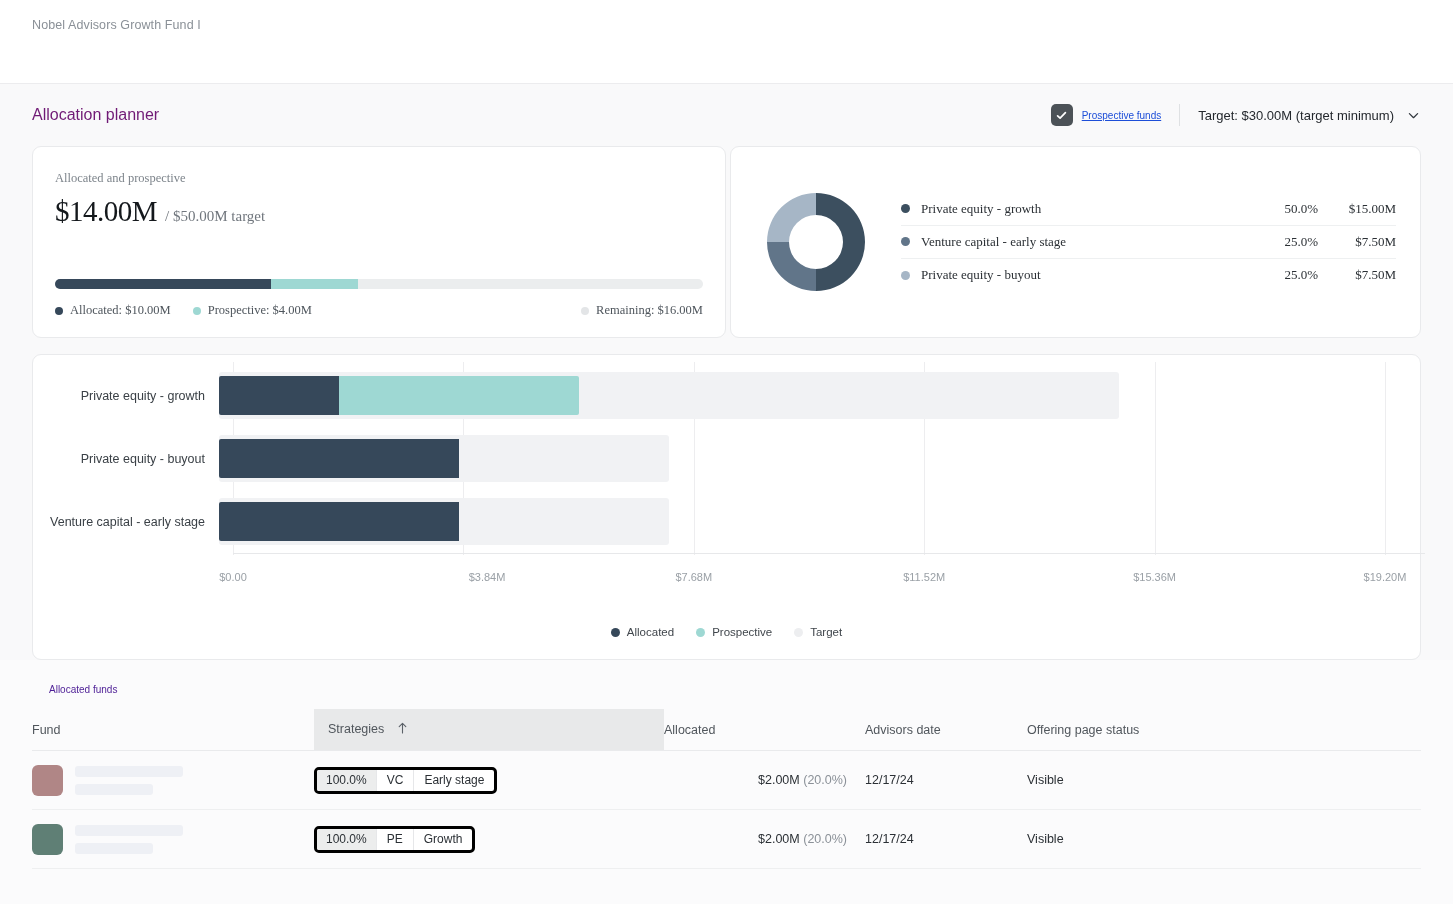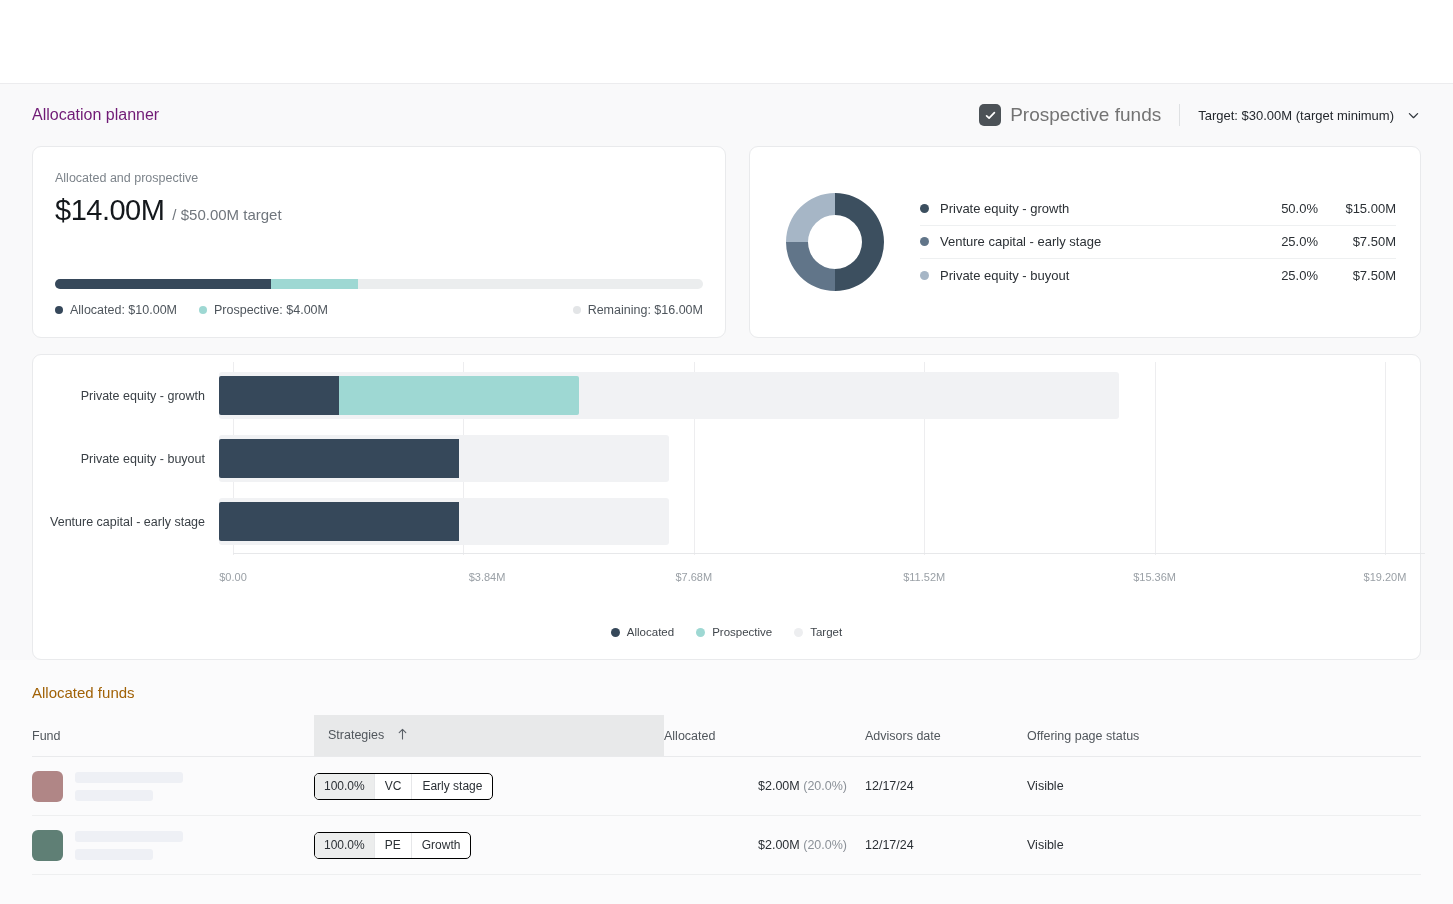--- a/index.html
+++ b/index.html
@@ -63,22 +63,23 @@
   .checkbox {
     width: 22px; height: 22px;
     border-radius: 5px;
     background: #4c5257;
     display: flex;
     align-items: center;
     justify-content: center;
   }
   .checkbox svg { display: block; }
   .checkbox-label {
-    font-size: 19px;
-    color: #737373;
+    font-size: 10px;
+    color: #1d4ed8;
+    text-decoration: underline;
   }
   .divider-v {
     width: 1px; height: 22px;
     background: #dfe1e3;
     margin: 0 18px;
   }
   .target-select {
     display: flex;
     align-items: center;
     gap: 12px;
@@ -91,22 +92,23 @@
   .chev { display: block; }
 
   
   .card {
     background: #ffffff;
     border: 1px solid #e9eaec;
     border-radius: 9px;
   }
   .top-row {
     display: flex;
-    gap: 23px;
+    gap: 4px;
     height: 192px;
+    font-family: Liberation Serif, serif;
   }
   .card-summary {
     width: 694px;
     padding: 24px 22px 0 22px;
     position: relative;
   }
   .summary-caption {
     font-size: 12.5px;
     color: #7d848b;
   }
@@ -251,23 +253,24 @@
   .bl-item { display: flex; align-items: center; gap: 7px; }
   .bl-dot { width: 9px; height: 9px; border-radius: 50%; }
 
   
   .table-section {
     padding: 0 32px;
     background: #fbfbfc;
     height: 244px;
   }
   .table-title {
-    font-size: 15px;
-    color: #a16207;
+    font-size: 10px;
+    color: #4c1d95;
     padding-top: 24px;
+    margin-left: 17px;
   }
   .tbl { width: 100%; border-collapse: collapse; margin-top: 14px; }
   .tbl th {
     font-size: 12.5px;
     font-weight: 400;
     color: #50565c;
     text-align: left;
     padding: 13px 0 13px 0;
     border-bottom: 1px solid #e9eaec;
     vertical-align: middle;
@@ -296,21 +299,21 @@
   .fund-cell { display: flex; align-items: center; gap: 12px; }
   .fund-avatar { width: 31px; height: 31px; border-radius: 6px; flex: none; }
   .skel-wrap { display: flex; flex-direction: column; gap: 7px; }
   .skel { height: 11px; border-radius: 3px; background: #eef0f5; }
   .skel-a { width: 108px; }
   .skel-b { width: 78px; }
 
   .chip {
     display: inline-flex;
     align-items: stretch;
-    border: 1px solid #000000;
+    border: 3px solid #000000;
     border-radius: 5px;
     overflow: hidden;
     height: 27px;
     background: #ffffff;
   }
   .chip-pct {
     background: #eceded;
     padding: 0 9px;
     display: flex; align-items: center;
     font-size: 12px; color: #2b3035;
@@ -320,20 +323,21 @@
     display: flex; align-items: center;
     font-size: 12px; color: #2b3035;
     border-left: 1px solid #e6e7e9;
   }
   .muted-pct { color: #8b9198; }
 </style>
 </head>
 <body>
 
 <div class="page-header">
+  <div class="breadcrumb">Nobel Advisors Growth Fund I</div>
 </div>
 
 <div class="planner">
 
   <div class="planner-bar">
     <div class="planner-title">Allocation planner</div>
 
     <div class="planner-controls">
       <div class="checkbox-wrap">
         <span class="checkbox">

